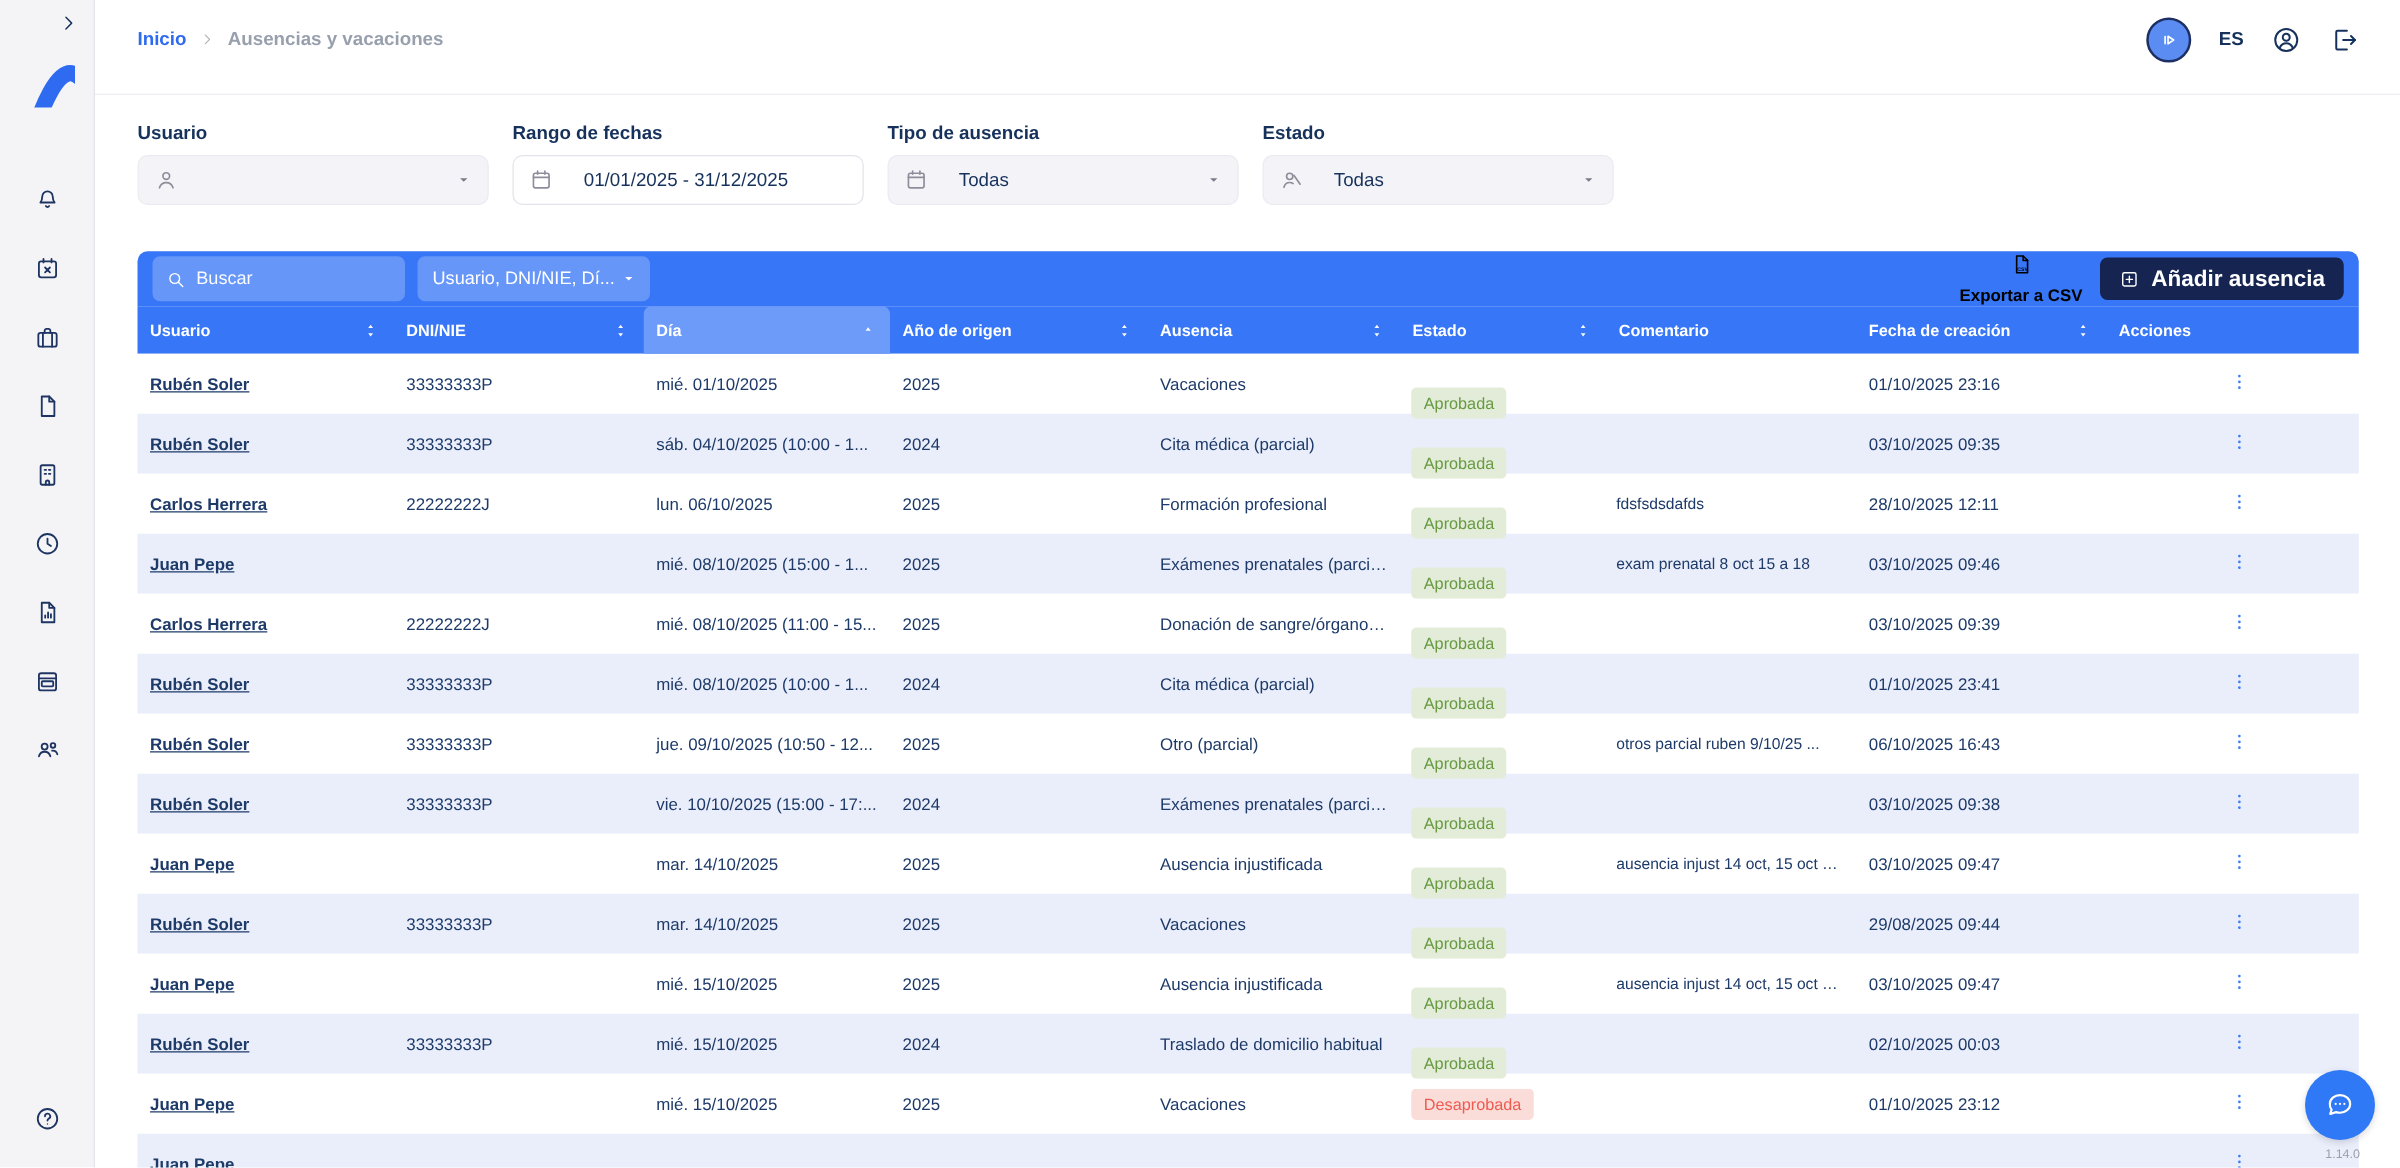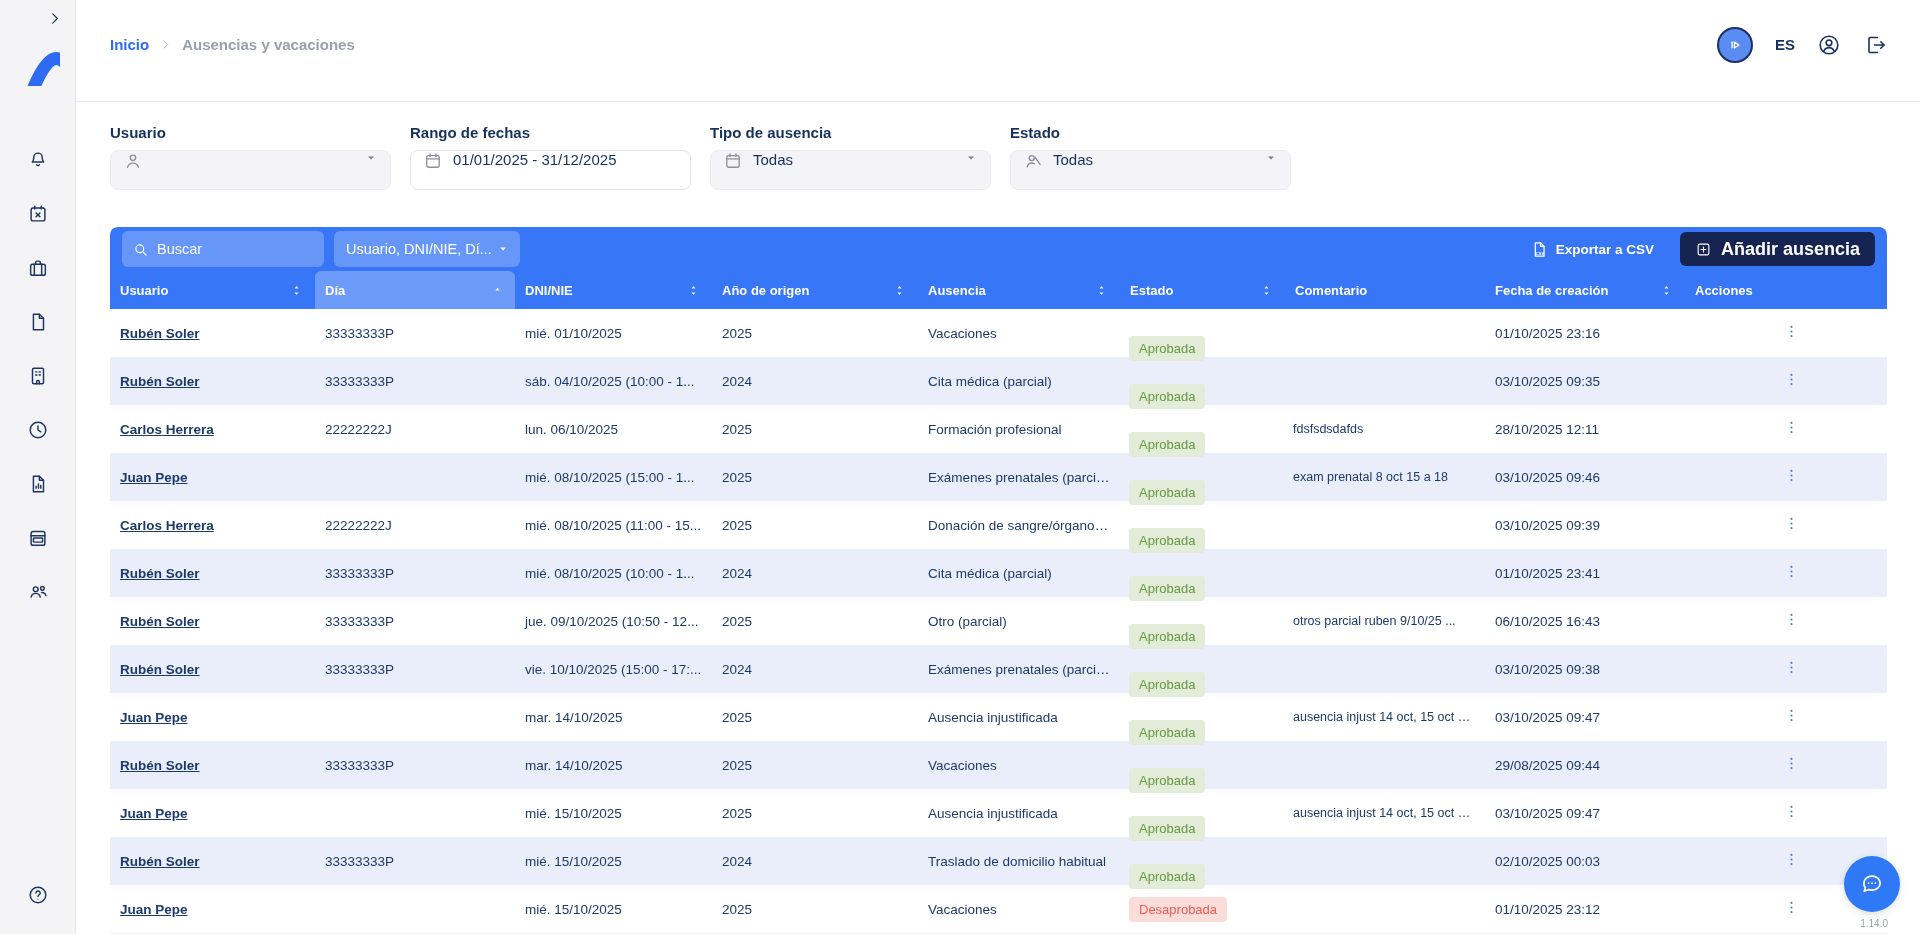--- a/index.html
+++ b/index.html
@@ -23,58 +23,58 @@
   .sidebar { width:76px; height:934px; background:var(--sidebar); border-right:1px solid #e4e4ea;
              position:relative; display:flex; flex-direction:column; align-items:center; flex:none; }
   .collapse-btn { position:absolute; top:10px; right:12px; color:#16325c; cursor:pointer; }
   .logo { margin-top:42px; color:#2f6bf0; }
   .side-nav { margin-top:63px; display:flex; flex-direction:column; gap:28px; }
   .side-item { color:#1e3563; cursor:pointer; }
   .side-help { position:absolute; bottom:28px; color:#1e3563; cursor:pointer; }
 
   
   .main { flex:1; position:relative; min-width:0; }
-  .topbar { height:102px; display:flex; align-items:center; justify-content:space-between;
+  .topbar { height:76px; display:flex; align-items:center; justify-content:space-between;
             padding:0 33px 12px 34px; border-bottom:1px solid #ececf1; }
   .crumbs { display:flex; align-items:center; gap:10px; font-size:15px; }
   .crumb-home { color:var(--link); font-weight:700; text-decoration:none; cursor:pointer; }
   .crumb-sep { color:#a9aeb8; }
   .crumb-cur { color:#98a0ad; font-weight:600; }
   .top-actions { display:flex; align-items:center; gap:22px; }
   .play-btn { width:36px; height:36px; border-radius:50%; background:#5a8cf2; border:2px solid #1d2f63;
               display:flex; align-items:center; justify-content:center; color:#ffffff; cursor:pointer; }
   .lang { font-size:15px; font-weight:700; color:#16325c; cursor:pointer; }
   .top-ic { color:#16325c; cursor:pointer; }
 
   
   .filters { display:flex; gap:19px; margin:22px 33px 0 34px; }
   .filter { width:281px; }
   .filter-label { font-size:15px; font-weight:700; color:#16325c; margin-bottom:9px; display:block; }
   .filter-box { height:40px; border-radius:8px; background:#f4f3f7; border:1px solid #eceaf1;
-                display:flex; align-items:flex-start; padding:0 12px; gap:10px; cursor:pointer; }
+                display:flex; align-items:center; padding:0 12px; gap:24px; cursor:pointer; }
   .filter-box.white { background:#ffffff; border:1px solid #e4e3ea; }
   .filter-box .f-ic { color:var(--gray-ic); }
   .filter-value { font-size:15px; color:#16325c; flex:1; white-space:nowrap; overflow:hidden; }
   .filter-chevron { color:#7a7a88; }
 
   
   .table-wrap { margin:37px 33px 0 34px; }
   .toolbar { height:44px; background:var(--blue); border-radius:8px 8px 0 0;
              display:flex; align-items:center; padding:0 12px 0 12px; gap:10px; }
   .tb-search { width:202px; height:36px; background:rgba(255,255,255,.24); border-radius:6px;
                display:flex; align-items:center; padding:0 10px; gap:8px; color:#ffffff; }
   .tb-search input { border:none; outline:none; background:transparent; color:#ffffff;
                      font-size:14.5px; width:100%; font-family:"Liberation Sans",sans-serif; }
   .tb-search input::placeholder { color:#ffffff; opacity:.95; }
   .tb-scope { width:186px; height:36px; background:rgba(255,255,255,.24); border-radius:6px;
               display:flex; align-items:center; justify-content:space-between; padding:0 10px 0 12px;
               color:#ffffff; font-size:14.5px; cursor:pointer; white-space:nowrap; }
   .tb-spacer { flex:1; }
-  .tb-export { display:flex; align-items:center; gap:8px; color:#ffffff; font-size:13.5px;
-               font-weight:700; cursor:pointer; margin-right:16px; }
+  .tb-export { display:flex; align-items:center; gap:8px; color:#000000; font-size:13.5px;
+               font-weight:700; cursor:pointer; margin-right:4px;flex-direction:column; }
   .tb-add { height:34px; background:var(--navy); color:#ffffff; border:none; border-radius:6px;
             padding:0 15px; display:flex; align-items:center; gap:9px; font-size:18px;
             font-weight:700; cursor:pointer; font-family:"Liberation Sans",sans-serif; }
 
   .grid-cols { display:grid; grid-template-columns:205px 200px 197px 206px 202px 165px 200px 200px minmax(0,1fr); }
   .thead { background:var(--blue); height:38px; color:#ffffff; }
   .th { display:flex; align-items:center; justify-content:space-between; padding:0 12px 0 10px;
         font-size:13px; font-weight:700; white-space:nowrap; overflow:hidden; }
   .th.sortable { cursor:pointer; }
   .th.active { background:var(--blue-light); border-radius:6px 6px 0 0; }
@@ -331,33 +331,33 @@
     </div>
     <div class="thead grid-cols" id="thead">
         <div class="th sortable">
           <span>Usuario</span>
           <span class="icx sort-ic">
             <svg class="ic" width="13" height="13" viewBox="0 0 24 24">
               <path d="M12 3.5l3.6 4.6H8.4z M12 20.5l-3.6-4.6h7.2z" fill="currentColor" stroke="none"></path>
             </svg>
           </span>
         </div>
+        <div class="th sortable">
+          <span>DNI/NIE</span>
+          <span class="icx sort-ic">
+            <svg class="ic" width="13" height="13" viewBox="0 0 24 24">
+              <path d="M12 3.5l3.6 4.6H8.4z M12 20.5l-3.6-4.6h7.2z" fill="currentColor" stroke="none"></path>
+            </svg>
+          </span>
+        </div>
         <div class="th sortable active">
           <span>Día</span>
           <span class="icx sort-ic">
             <svg class="ic" width="11" height="11" viewBox="0 0 24 24">
               <path d="M12 6l4.6 6H7.4z" fill="currentColor" stroke="none"></path>
-            </svg>
-          </span>
-        </div>
-        <div class="th sortable">
-          <span>DNI/NIE</span>
-          <span class="icx sort-ic">
-            <svg class="ic" width="13" height="13" viewBox="0 0 24 24">
-              <path d="M12 3.5l3.6 4.6H8.4z M12 20.5l-3.6-4.6h7.2z" fill="currentColor" stroke="none"></path>
             </svg>
           </span>
         </div>
         <div class="th sortable">
           <span>Año de origen</span>
           <span class="icx sort-ic">
             <svg class="ic" width="13" height="13" viewBox="0 0 24 24">
               <path d="M12 3.5l3.6 4.6H8.4z M12 20.5l-3.6-4.6h7.2z" fill="currentColor" stroke="none"></path>
             </svg>
           </span>

